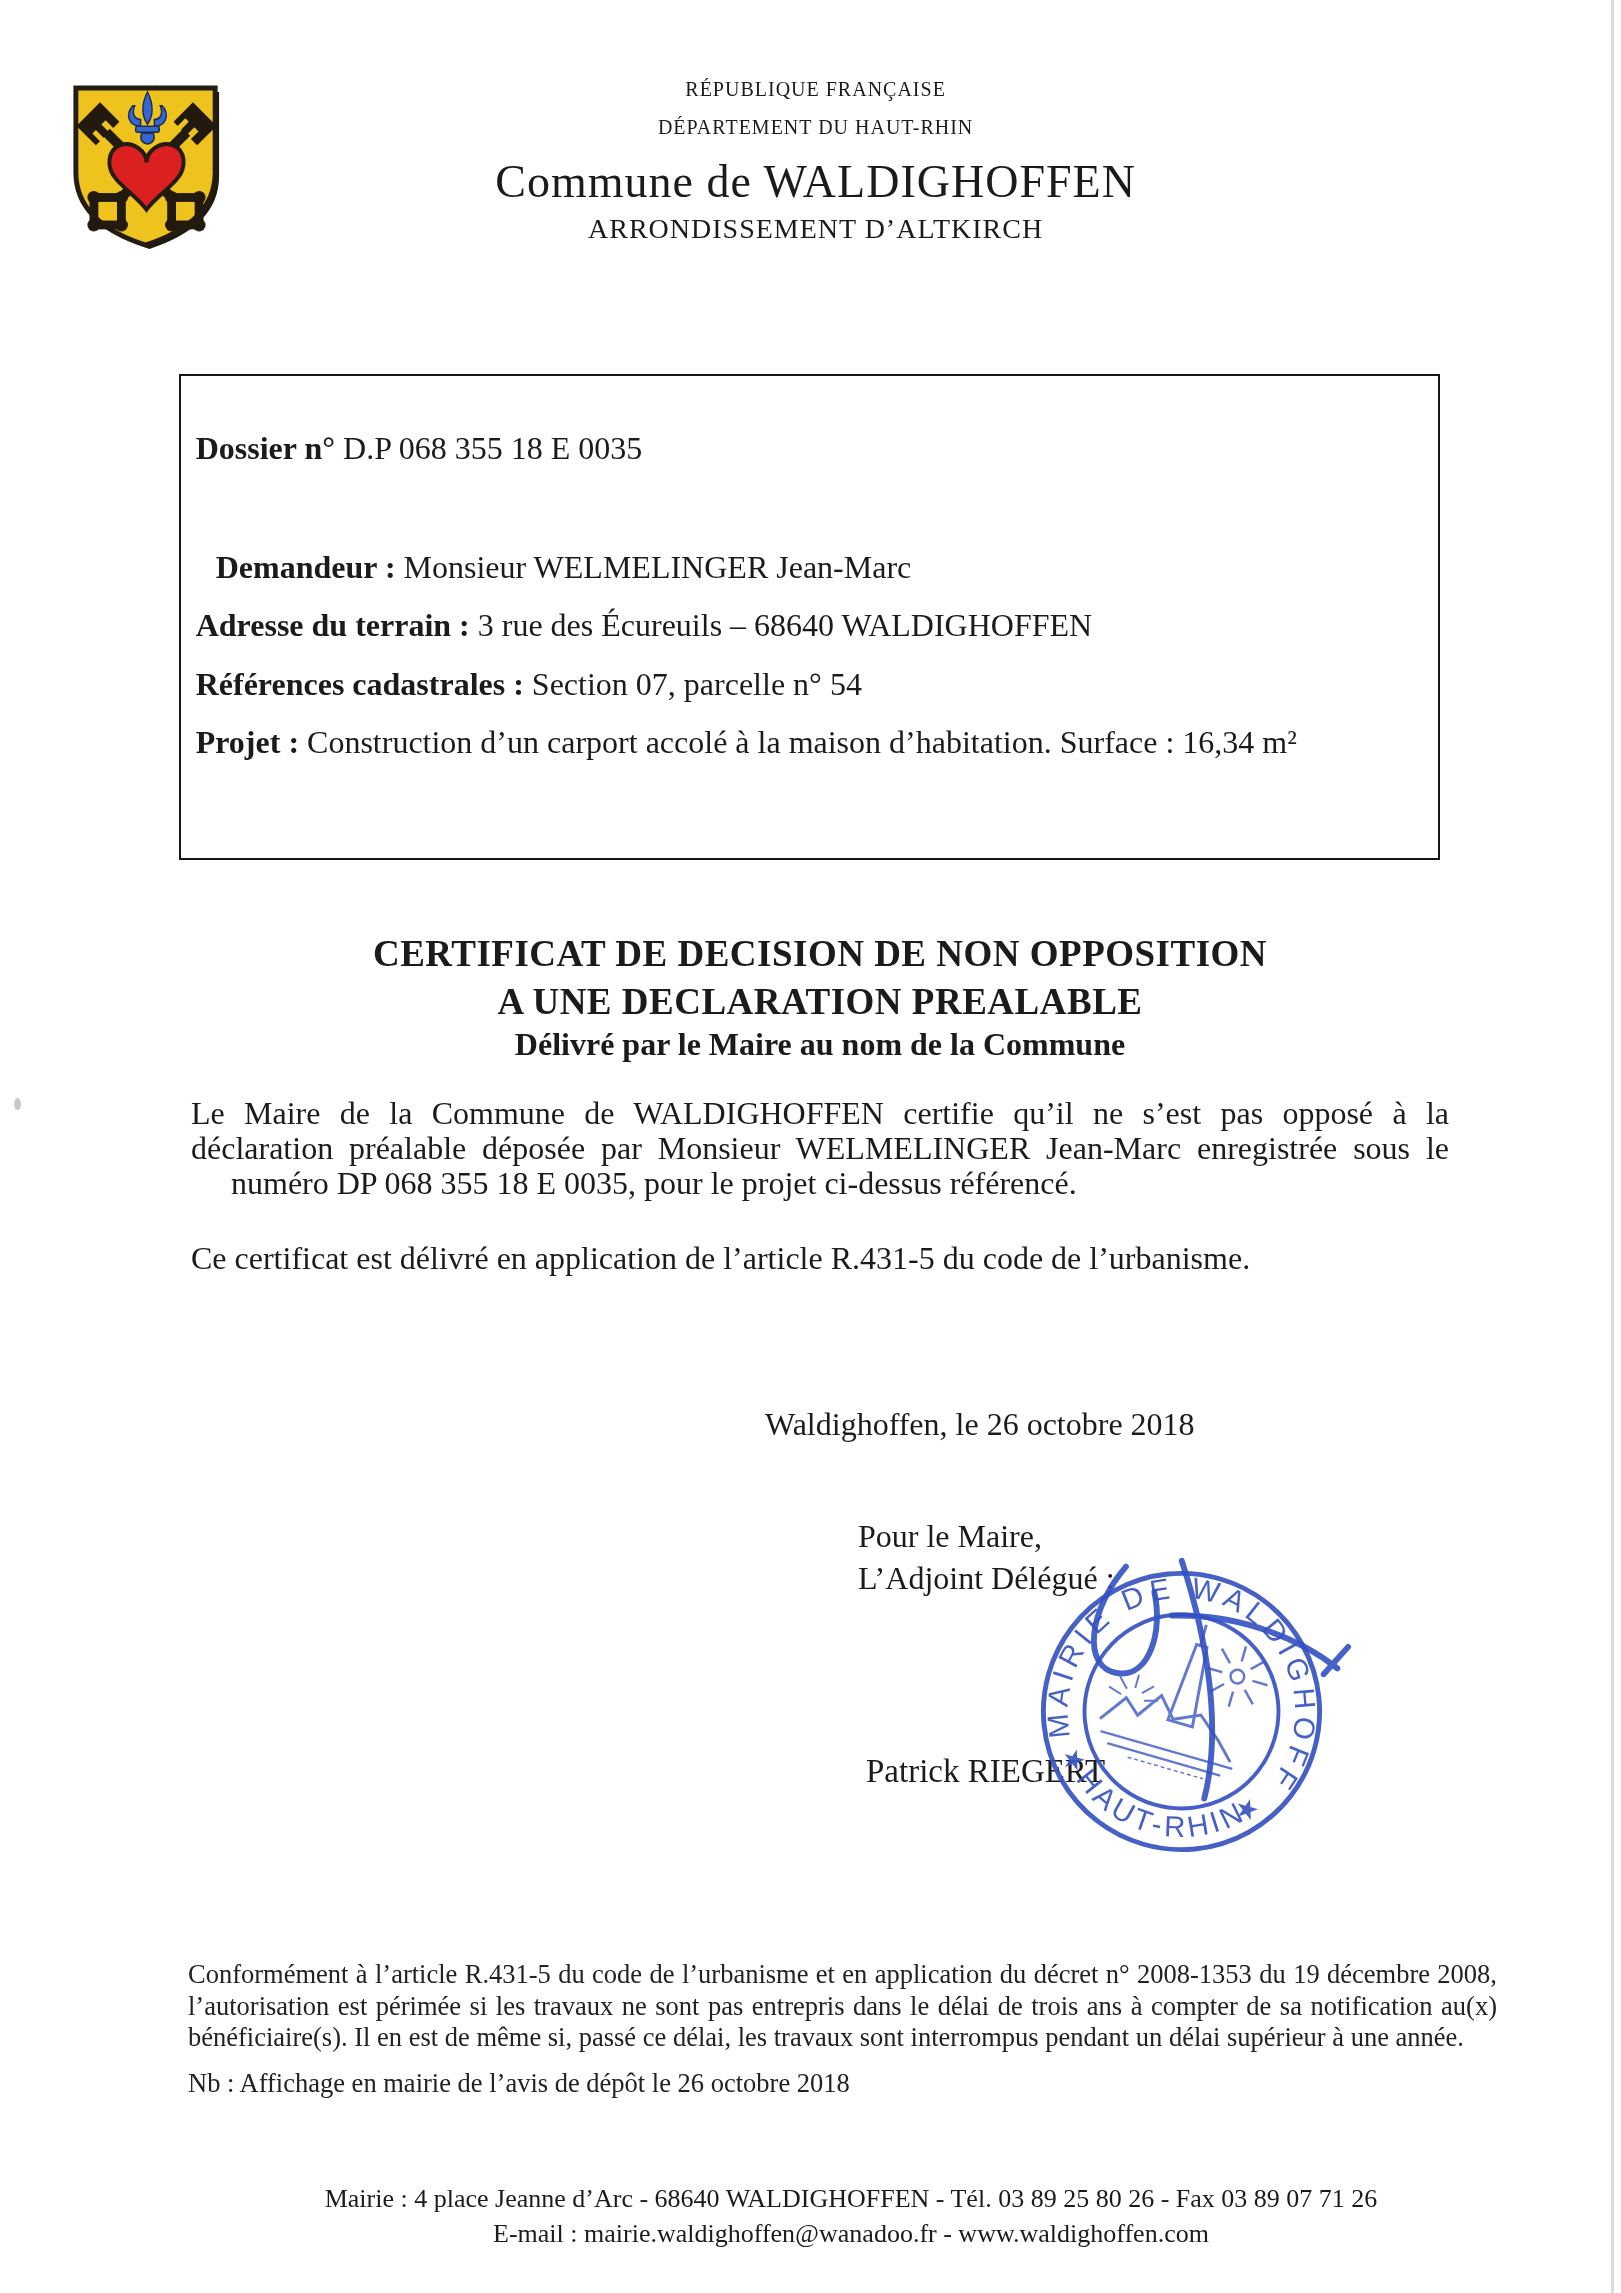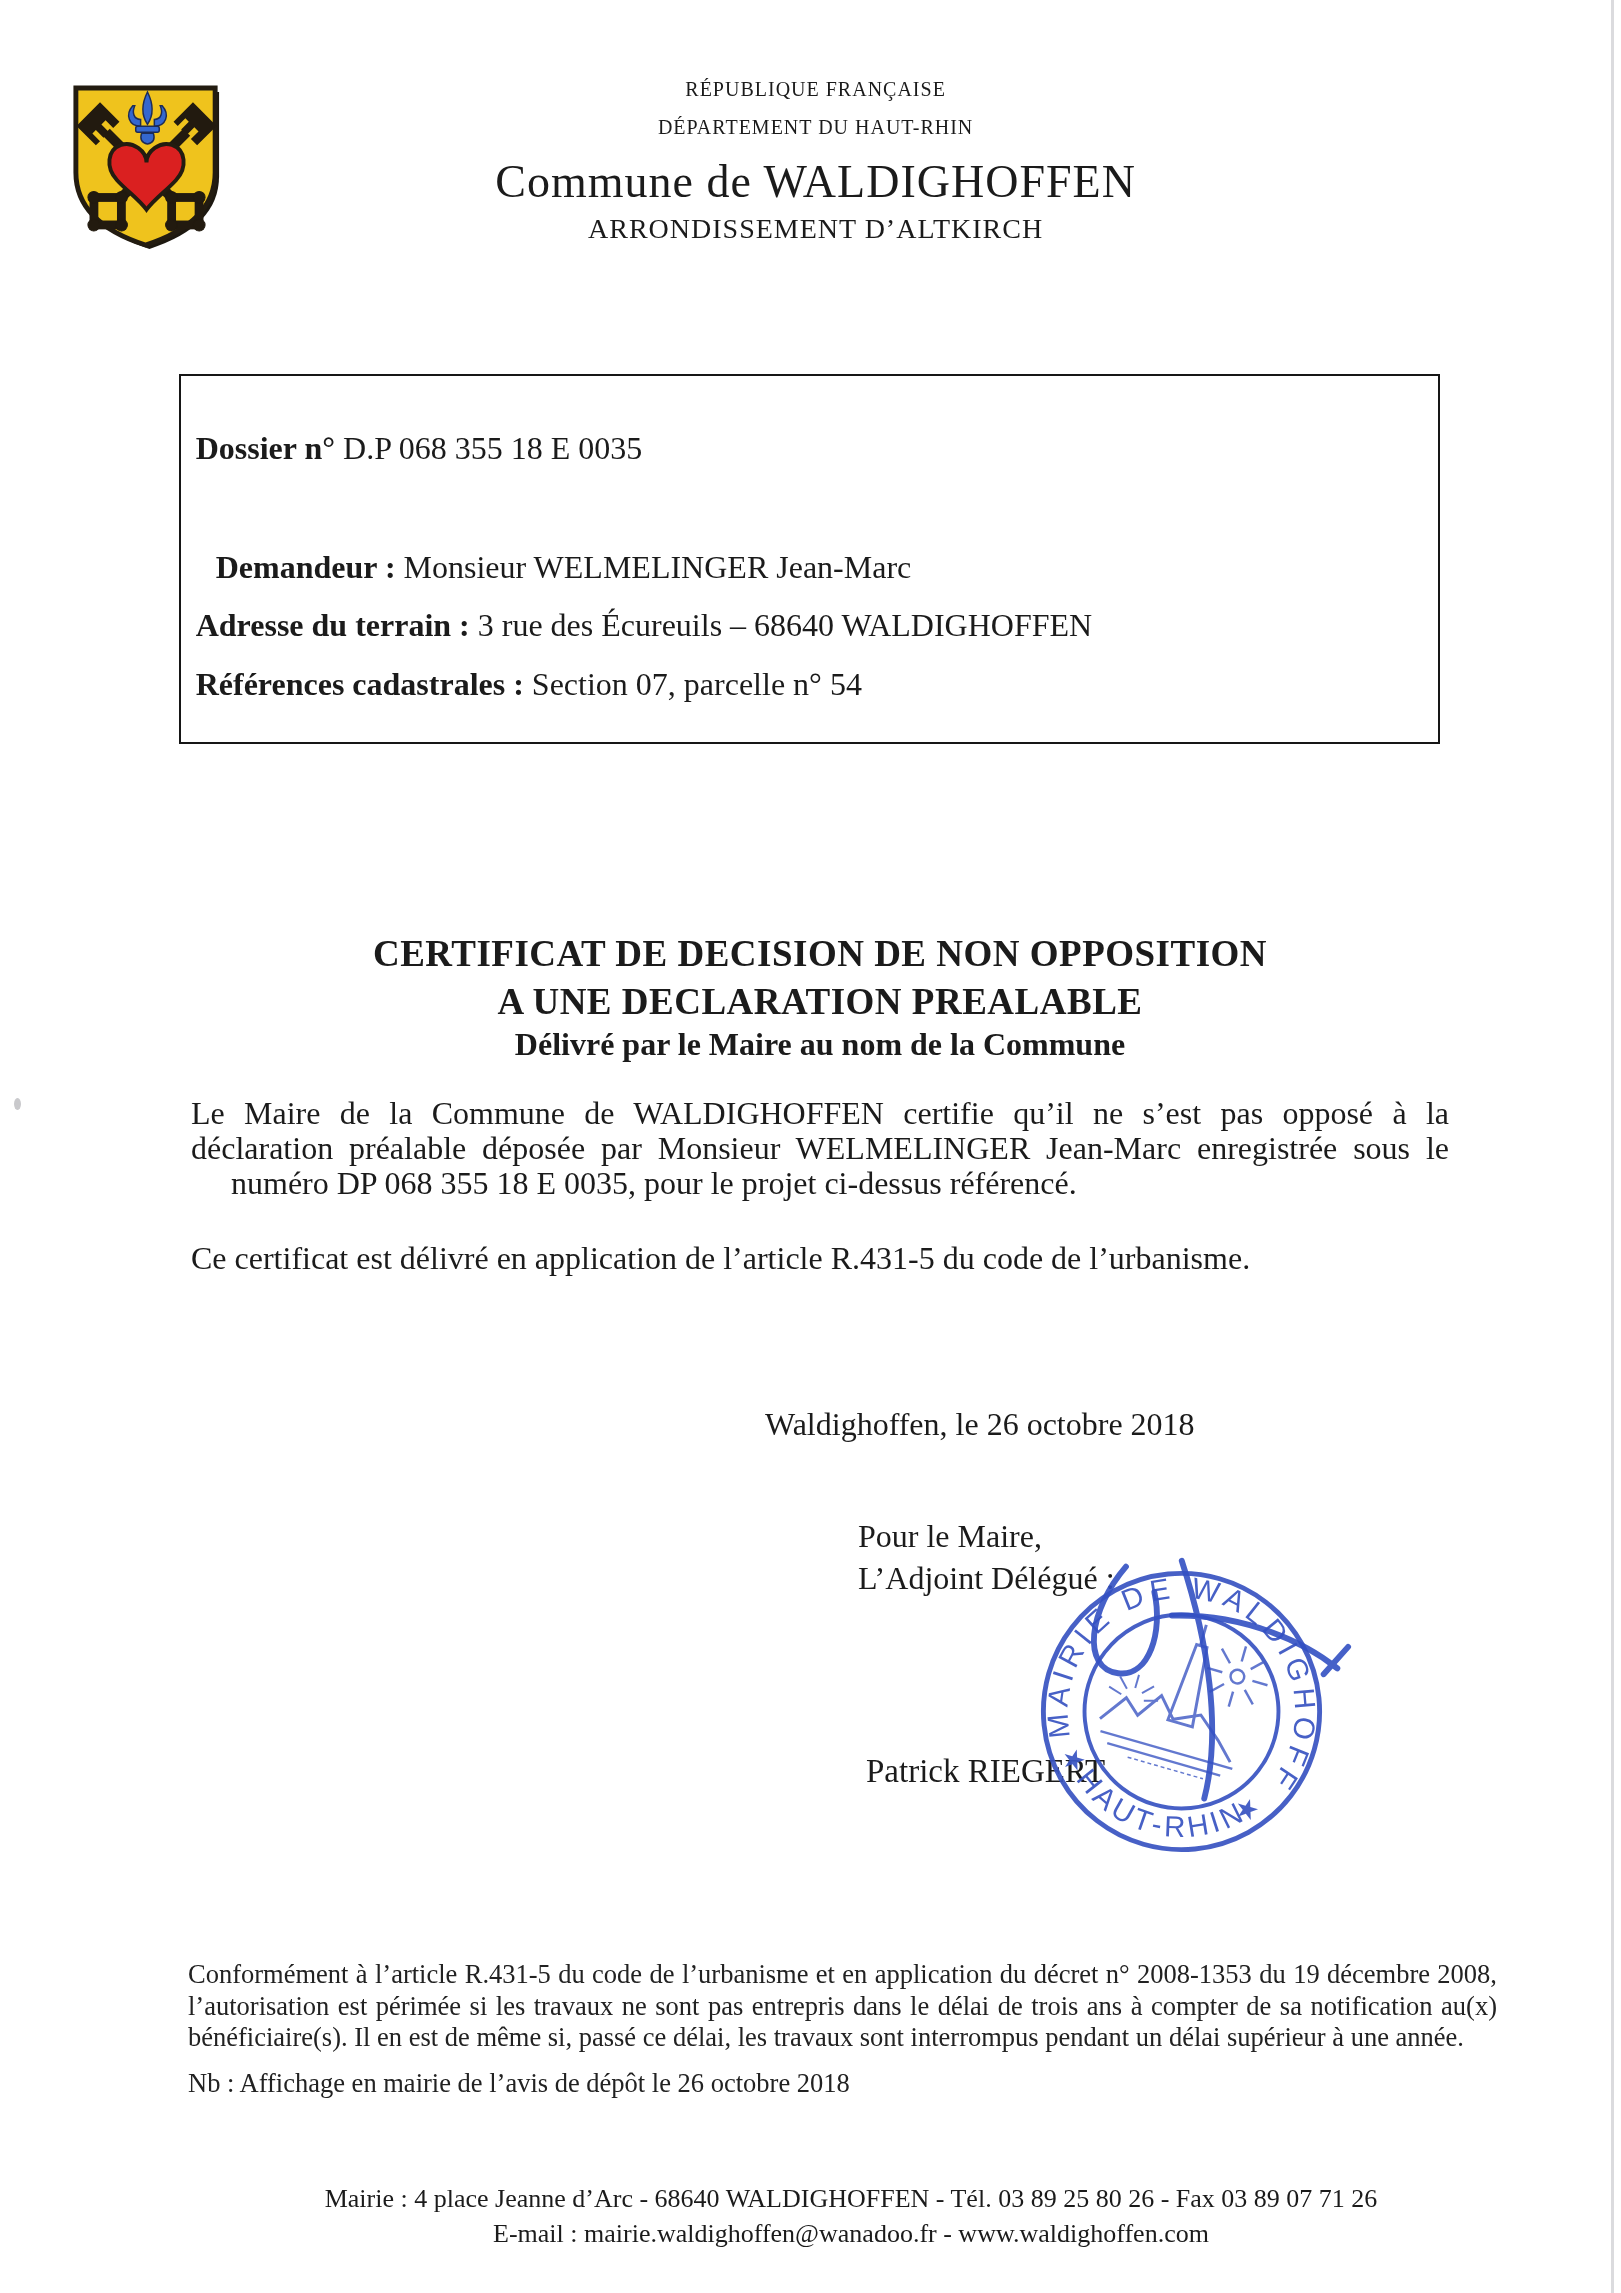--- a/index.html
+++ b/index.html
@@ -5,21 +5,21 @@
   html,body{margin:0;padding:0;background:#ffffff;}
   body{width:1621px;height:2294px;position:relative;overflow:hidden;
        font-family:"Liberation Serif","DejaVu Serif",serif;color:#1b1b1b;}
   .abs{position:absolute;}
   
   .hdr-line{left:19.6px;width:1592px;text-align:center;white-space:nowrap;}
   .hdr-small{font-size:20px;letter-spacing:1px;}
   .hdr-commune{font-size:46px;letter-spacing:1px;}
   .hdr-arr{font-size:28px;letter-spacing:1px;}
   
-  .dossier-box{left:179px;top:374px;width:1261px;height:370px;border:2.9px solid #161616;box-sizing:border-box;}
+  .dossier-box{left:179px;top:374px;width:1261px;height:486px;border:2.9px solid #161616;box-sizing:border-box;}
   .box-row{position:absolute;left:14.7px;width:1215px;font-size:32px;white-space:nowrap;}
   .box-row b{font-weight:bold;}
   
   .title-line{left:191px;width:1258px;text-align:center;font-weight:bold;white-space:nowrap;}
   .title-big{font-size:37px;letter-spacing:0.5px;}
   .title-sub{font-size:32px;}
   
   .body-line{left:191px;width:1258px;font-size:32px;line-height:35px;text-align:justify;text-align-last:justify;white-space:normal;}
   .body-line.last{text-align:left;text-align-last:left;margin-left:40px;}
   .plain{font-size:32px;white-space:nowrap;}
@@ -75,20 +75,21 @@
 <div class="abs hdr-line hdr-small" style="top:78px;">RÉPUBLIQUE FRANÇAISE</div>
 <div class="abs hdr-line hdr-small" style="top:116px;">DÉPARTEMENT DU HAUT-RHIN</div>
 <div class="abs hdr-line hdr-commune" style="top:155px;">Commune de WALDIGHOFFEN</div>
 <div class="abs hdr-line hdr-arr" style="top:213px;">ARRONDISSEMENT D’ALTKIRCH</div>
 
 <div class="abs dossier-box">
   <div class="box-row" style="top:54px;"><b>Dossier n°</b><span> D.P 068 355 18 E 0035</span></div>
   <div class="box-row" style="top:173px;margin-left:20px;"><b>Demandeur :</b><span> Monsieur WELMELINGER Jean-Marc</span></div>
   <div class="box-row" style="top:231px;"><b>Adresse du terrain :</b><span> 3 rue des Écureuils – 68640 WALDIGHOFFEN</span></div>
   <div class="box-row" style="top:290px;"><b>Références cadastrales :</b><span> Section 07, parcelle n° 54</span></div>
+  <div class="box-row" style="top:348px;"><b>Projet :</b><span> Construction d’un carport accolé à la maison d’habitation. Surface : 16,34 m²</span></div>
 </div>
 
 <div class="abs title-line title-big" style="top:932px;">CERTIFICAT DE DECISION DE NON OPPOSITION</div>
 <div class="abs title-line title-big" style="top:980px;">A UNE DECLARATION PREALABLE</div>
 <div class="abs title-line title-sub" style="top:1026px;">Délivré par le Maire au nom de la Commune</div>
 
 <div class="abs body-line" style="top:1096px;">Le Maire de la Commune de WALDIGHOFFEN certifie qu’il ne s’est pas opposé à la</div>
 <div class="abs body-line" style="top:1131px;">déclaration préalable déposée par Monsieur WELMELINGER Jean-Marc enregistrée sous le</div>
 <div class="abs body-line last" style="top:1166px;">numéro DP 068 355 18 E 0035, pour le projet ci-dessus référencé.</div>
 <div class="abs plain" style="left:191px;top:1240px;">Ce certificat est délivré en application de l’article R.431-5 du code de l’urbanisme.</div>

